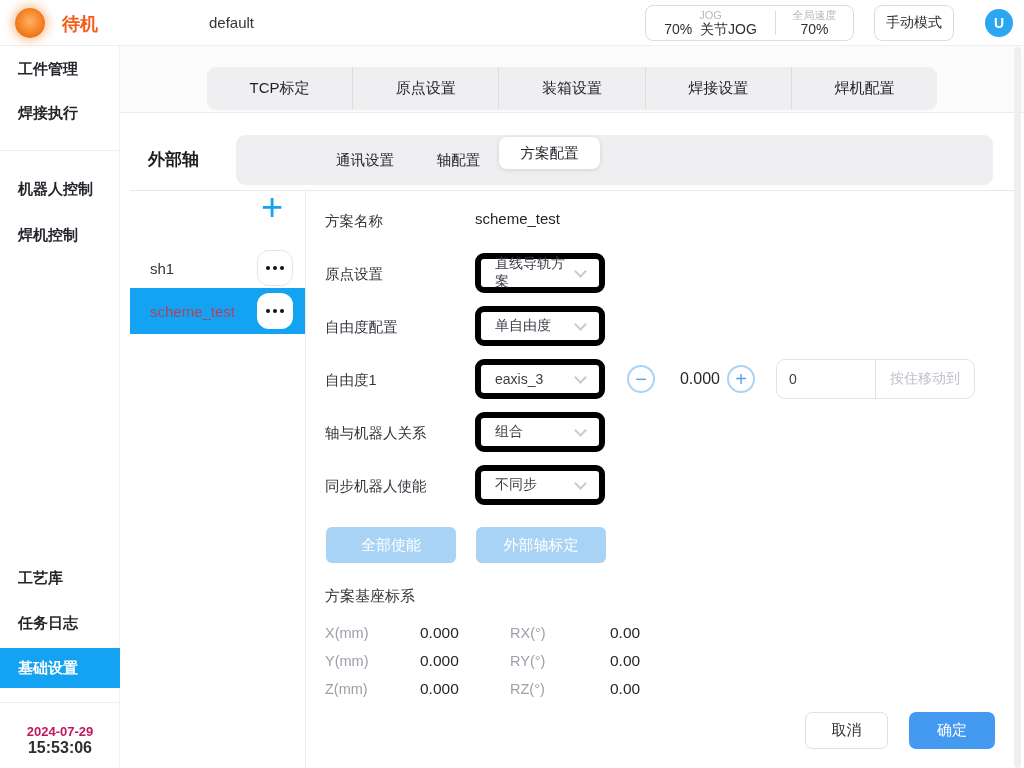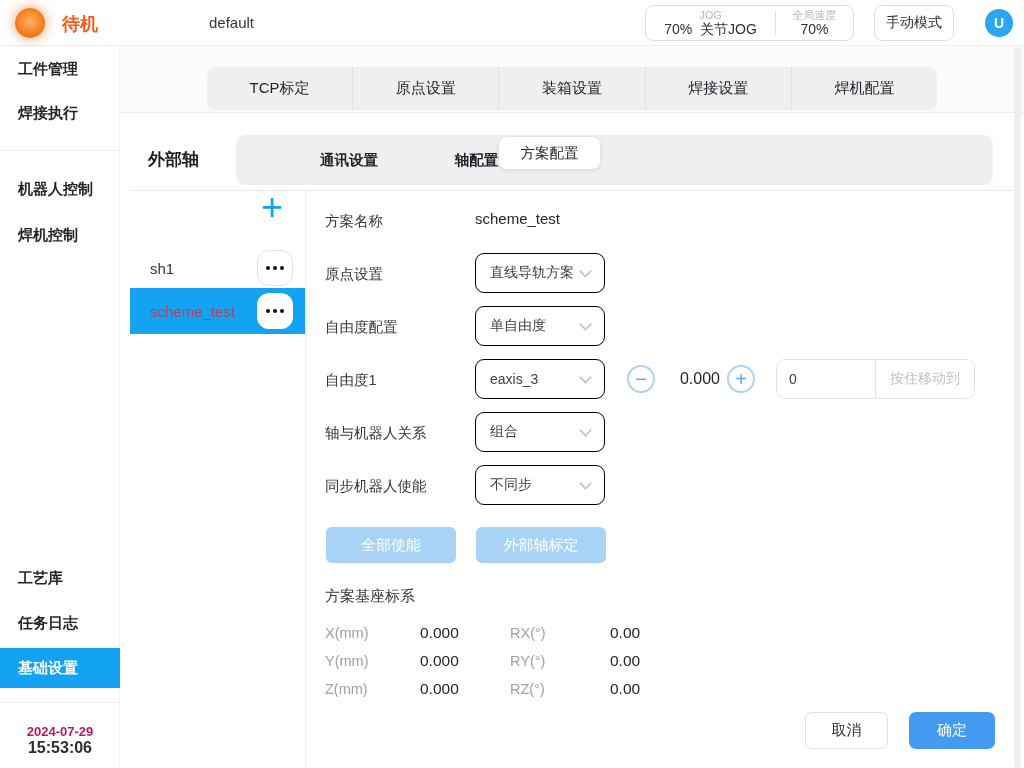--- a/index.html
+++ b/index.html
@@ -40,22 +40,22 @@
   #tabbar { position:absolute; left:87px; top:21px; width:730px; height:43px; background:#efeff1; border-radius:9px; display:flex; }
   .tab { flex:1; display:flex; align-items:center; justify-content:center; font-size:15px; color:#1f2126; position:relative; cursor:pointer; }
   .tab + .tab { border-left:1px solid #dedede; }
   .tab.active { border-left:1px solid #dedede; }
   .tab.active .pill { position:absolute; left:1px; top:2px; right:2px; bottom:2px; background:#fff; border-radius:8px;
     box-shadow:0 1px 5px rgba(0,0,0,.12); display:flex; align-items:center; justify-content:center; }
 
   #section-title { position:absolute; left:28px; top:102px; font-size:17px; font-weight:700; color:#1c1e22; }
   #subtabbar { position:absolute; left:116px; top:89px; width:757px; height:50px; background:#efeff1; border-radius:9px; }
   .subtab { position:absolute; top:0; height:50px; display:flex; align-items:center; justify-content:center; font-size:14.5px; color:#1f2126; cursor:pointer; }
-  .subtab.t1 { left:68px; width:90px;font-weight:bold; }
-  .subtab.t2 { left:203px; width:75px;font-weight:bold; }
+  .subtab.t1 { left:84px; width:90px; }
+  .subtab.t2 { left:185px; width:75px; }
   .subtab-pill { position:absolute; left:263px; top:2px; width:101px; height:32px; background:#fff; border-radius:8px;
     box-shadow:0 1px 5px rgba(0,0,0,.12); display:flex; align-items:center; justify-content:center; font-size:14.5px; cursor:pointer; }
 
   #content-divider { position:absolute; left:10px; top:144px; width:884px; height:1px; background:#e9e9e9; }
   #panel-divider { position:absolute; left:185px; top:145px; width:1px; height:577px; background:#ececec; }
   #scrollbar { position:absolute; left:894px; top:1px; width:7px; height:721px; background:#eeeff1; border-radius:4px; }
 
   
   #add-btn { position:absolute; left:134px; top:146px; width:36px; height:36px; color:#14a2f2; font-size:38px; font-weight:300; line-height:30px;
     text-align:center; cursor:pointer; }
@@ -64,21 +64,21 @@
   .scheme-name { position:absolute; left:20px; top:0; height:46px; display:flex; align-items:center; font-size:15px; color:#33363c; }
   .scheme-row.sel .scheme-name { color:#b2425f; }
   .more-btn { position:absolute; left:127px; top:5px; width:36px; height:36px; background:#fff; border-radius:12px; border:1px solid #e3e3e3;
     display:flex; align-items:center; justify-content:center; gap:3px; cursor:pointer; }
   .scheme-row.sel .more-btn { border:none; }
   .dot { width:4px; height:4px; border-radius:50%; background:#111; }
 
   
   .f-label { position:absolute; left:205px; font-size:14.5px; color:#33363c; }
   .f-value { position:absolute; left:355px; font-size:15px; color:#23262b; }
-  .dropdown { position:absolute; left:355px; width:130px; height:40px; border:1px solid #000000; border-radius:9px; background:#fff;
+  .dropdown { position:absolute; left:355px; width:130px; height:40px; border:6px solid #000000; border-radius:9px; background:#fff;
     display:flex; align-items:center; padding:0 14px; font-size:14px; color:#3a3f45; cursor:pointer; }
   .dropdown .dd-text { flex:1; }
   .chev { width:9px; height:9px; border-right:2px solid #c6cad0; border-bottom:2px solid #c6cad0; transform:rotate(45deg); margin-top:-4px; }
   .step-btn { position:absolute; width:28px; height:28px; border-radius:50%; border:2px solid #abd4f4; color:#58a5ec; background:#fff;
     font-size:20px; font-weight:400; display:flex; align-items:center; justify-content:center; line-height:1; cursor:pointer; }
   #dof-pos { position:absolute; left:540px; top:324px; width:80px; text-align:center; font-size:16px; color:#23262b; }
   #move-group { position:absolute; left:656px; top:313px; width:199px; height:40px; border:1px solid #e2e2e2; border-radius:9px; background:#fff; display:flex; }
   #move-input { width:99px; border:none; outline:none; border-right:1px solid #e2e2e2; border-radius:9px 0 0 9px; padding:0 12px;
     font-size:14px; color:#3a3f45; font-family:inherit; }
   #move-btn { flex:1; display:flex; align-items:center; justify-content:center; font-size:14px; color:#bcc1c9; background:#fff;

